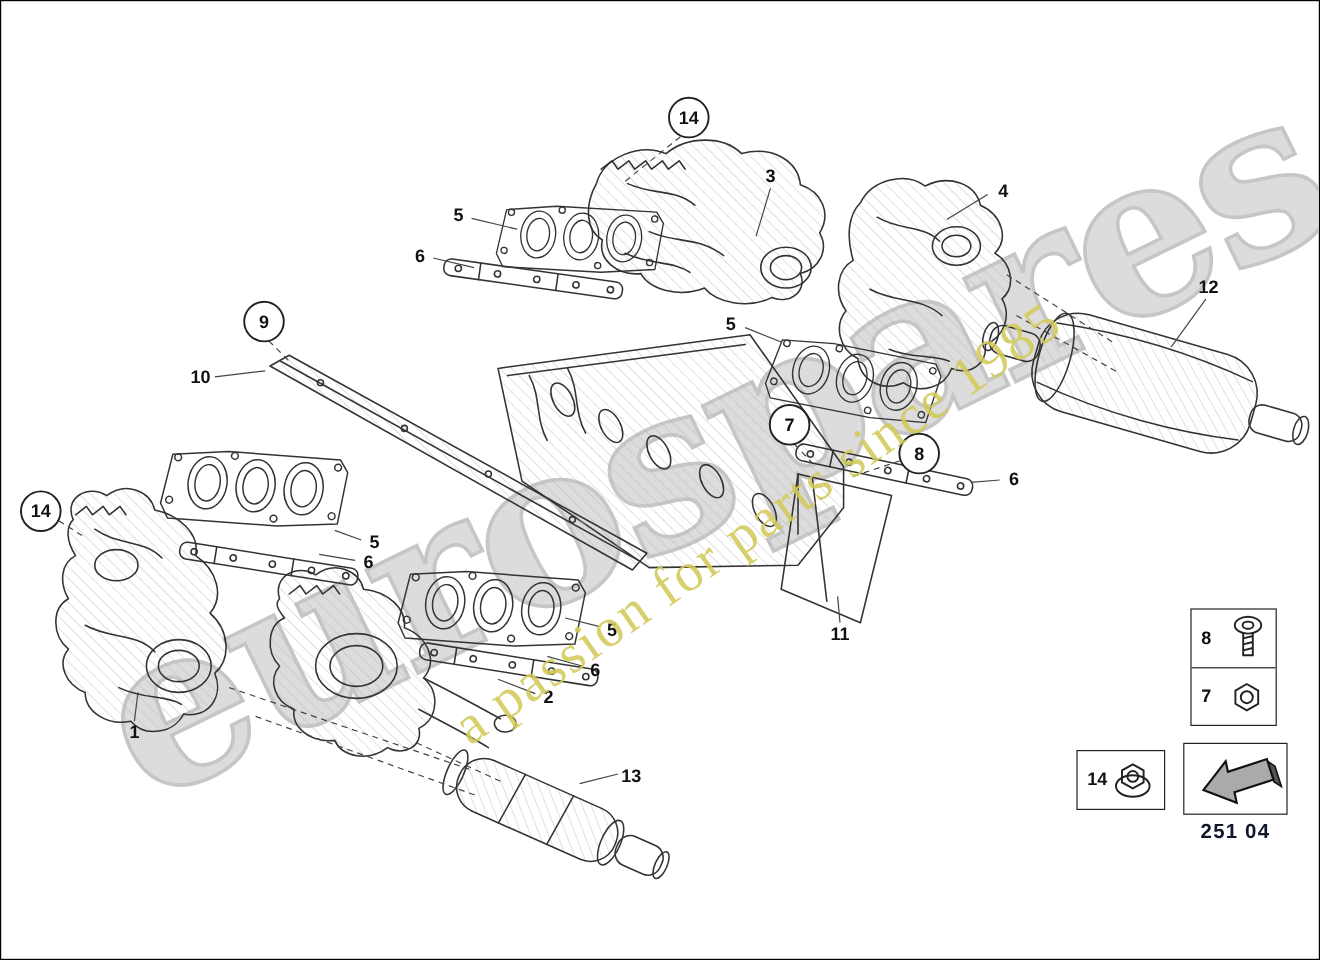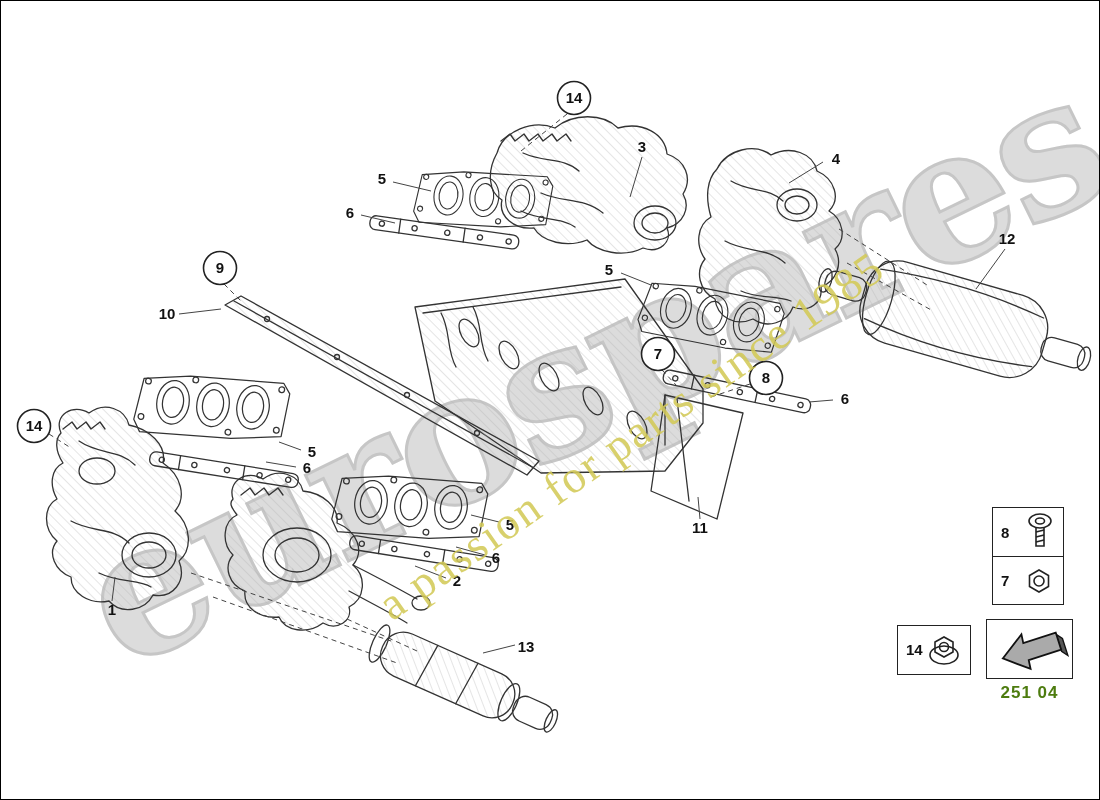--- a/index.html
+++ b/index.html
@@ -35,21 +35,21 @@
     fill:#111; text-anchor:middle;
   }
   
   .legend { position:absolute; z-index:4; background:#fff; border:1.5px solid #222; box-sizing:border-box; }
   .legend .cell { display:flex; align-items:center; justify-content:space-between; padding:2px 8px; height:48px; box-sizing:border-box; }
   .legend .cell + .cell { border-top:1.5px solid #222; }
   .legend .num { font-size:15px; font-weight:bold; color:#111; }
   .arrow-box { display:flex; align-items:center; justify-content:center; }
   .part-code {
     position:absolute; z-index:4; text-align:center;
-    font-size:17px; font-weight:bold; color:#4d7c0f; letter-spacing:1px;
+    font-size:17px; font-weight:bold; color:#0f172a; letter-spacing:1px;
   }
 </style>
 </head>
 <body>
 
 <div class="stage">
 
   <div class="wm-brand">eurospares</div>
 
   <svg class="diagram" width="1100" height="800" viewBox="0 0 1100 800">

